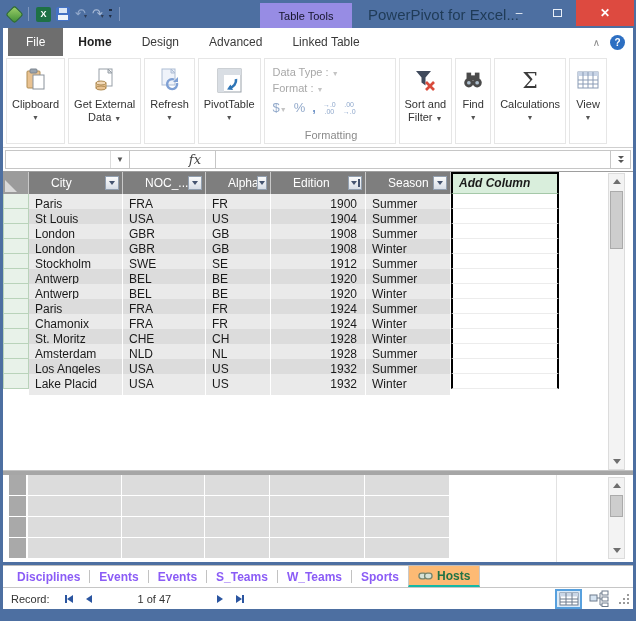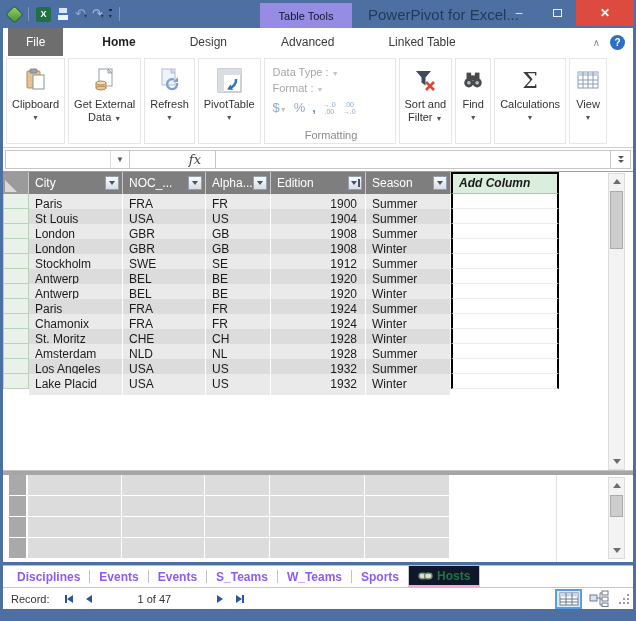--- a/index.html
+++ b/index.html
@@ -59,21 +59,21 @@
   .finput { flex:1; height:19px; border:1px solid #c6c6c6; border-left:none; }
   .fchev { width:20px; height:19px; border:1px solid #c6c6c6; border-left:none; display:flex; flex-direction:column; align-items:center; justify-content:center; gap:1px; }
   .tri-dn-s { width:0; height:0; border-left:3px solid transparent; border-right:3px solid transparent; border-top:3px solid #555; }
 
   
   .gridwrap { position:absolute; top:171px; left:3px; width:630px; height:299px; background:#fff; border-top:1px solid #9e9e9e; overflow:hidden; }
   .ghead { display:flex; height:22px; }
   .corner { width:26px; height:22px; background:#9b9b9b; border-right:1px solid #c9c9c9; position:relative; }
   .corner::after { content:""; position:absolute; left:2px; bottom:2px; width:0; height:0; border-bottom:12px solid #d9d9d9; border-right:12px solid transparent; }
   .hcell { height:22px; background:#7e7e7e; color:#fff; display:flex; align-items:center; padding:0 3px 0 6px; border-right:1px solid #c9c9c9; }
-  .hlabel { overflow:hidden; white-space:nowrap; }
+  .hlabel { overflow:hidden; white-space:nowrap;margin-left:16px; }
   .filter-btn { margin-left:auto; width:14px; height:14px; background:linear-gradient(#fbfbfb,#d7dde6); border:1px solid #93a0b0; display:flex; align-items:center; justify-content:center; gap:1px; }
   .fdd { width:0; height:0; border-left:3px solid transparent; border-right:3px solid transparent; border-top:4px solid #44536f; }
   .sortmark { width:2px; height:8px; background:#44536f; }
   .c0{width:94px}.c1{width:83px}.c2{width:65px}.c3{width:95px}.c4{width:85px}
   .addhead { width:108px; height:22px; background:#d9eedc; border:2px solid #000; border-bottom:1px solid #a5c8a8; font-weight:bold; font-style:italic; color:#1a1a1a; padding:2px 0 0 6px; }
   .row { display:flex; height:15px;border-radius:10px; }
   .sel { width:26px; background:#e8f2e9; border:1px solid #b9d3ba; border-top:none; }
   .cell { height:22px; line-height:21px; padding-left:6px; border-right:1px solid #fff; border-bottom:1px solid #fff; overflow:hidden; white-space:nowrap; color:#1a1a1a; }
   .row.odd  .cell { background:#eaeaea; }
   .row.even .cell { background:#dcdcdc; }
@@ -92,21 +92,21 @@
   .calcarea { position:absolute; top:475px; left:3px; width:630px; height:87px; background:#fff; overflow:hidden; }
   .crow { display:flex; height:21px; margin-left:6px; }
   .crowhead { width:19px; background:#a9a9a9; border-right:2px solid #fff; border-bottom:1px solid #fff; }
   .ccell { height:21px; background:#dcdcdc; border-right:1px solid #fff; border-bottom:1px solid #fff; }
   .calc-vline { position:absolute; top:0; bottom:0; left:553px; border-left:1px solid #e2e2e2; }
 
   
   .sheettabs { position:absolute; top:565px; left:3px; width:630px; height:22px; background:#fff; border-top:1px solid #bdbdbd; display:flex; align-items:stretch; padding-left:5px; }
   .stab { display:flex; align-items:center; gap:4px; padding:0 9px; font-size:12px; color:#8b5cf6;font-weight:bold; }
   .tsep { width:1px; background:#c2c2c2; margin:4px 0; }
-  .stab.active { border:1px solid #c9c9c9; border-top:none; border-bottom:2px solid #f9a8d4; color:#217346; font-weight:bold; background:#0f172a; }
+  .stab.active { border:1px solid #c9c9c9; border-top:none; border-bottom:2px solid #14b8a6; color:#217346; font-weight:bold; background:#fdba74; }
   .linkicon { display:inline-flex; }
 
   
   .statusbar { position:absolute; top:587px; left:3px; width:630px; height:22px; background:#fff; border-top:1px solid #c6c6c6; display:flex; align-items:center; font-size:11px; color:#333; }
   .rec-label { margin-left:8px; }
   .nav { display:flex; align-items:flex-start; gap:3px; margin-left:10px; }
   .tri-l { width:0; height:0; border-top:4px solid transparent; border-bottom:4px solid transparent; border-right:6px solid #2b55a0; }
   .tri-r { width:0; height:0; border-top:4px solid transparent; border-bottom:4px solid transparent; border-left:6px solid #2b55a0; }
   .nbar { width:2px; height:8px; background:#2b55a0; }
   .navbtn { display:flex; align-items:center; padding:2px 5px; }
@@ -138,21 +138,21 @@
     <div class="winbtns">
       <div class="wbtn">–</div>
       <div class="wbtn max">
           <i></i>
         </div>
       <div class="wbtn close">✕</div>
     </div>
   </div>
 
   <div class="tabrow">
-    <div style="display:flex;align-items:stretch;gap:24px;">
+    <div style="display:flex;align-items:stretch;">
         <div class="rtab file">File</div>
         <div class="rtab active">Home</div>
         <div class="rtab">Design</div>
         <div class="rtab">Advanced</div>
         <div class="rtab">Linked Table</div>
       </div>
     <div class="tabrow-right">
       <span class="collapse-ic">∧</span>
       <span class="help-ic">?</span>
     </div>

